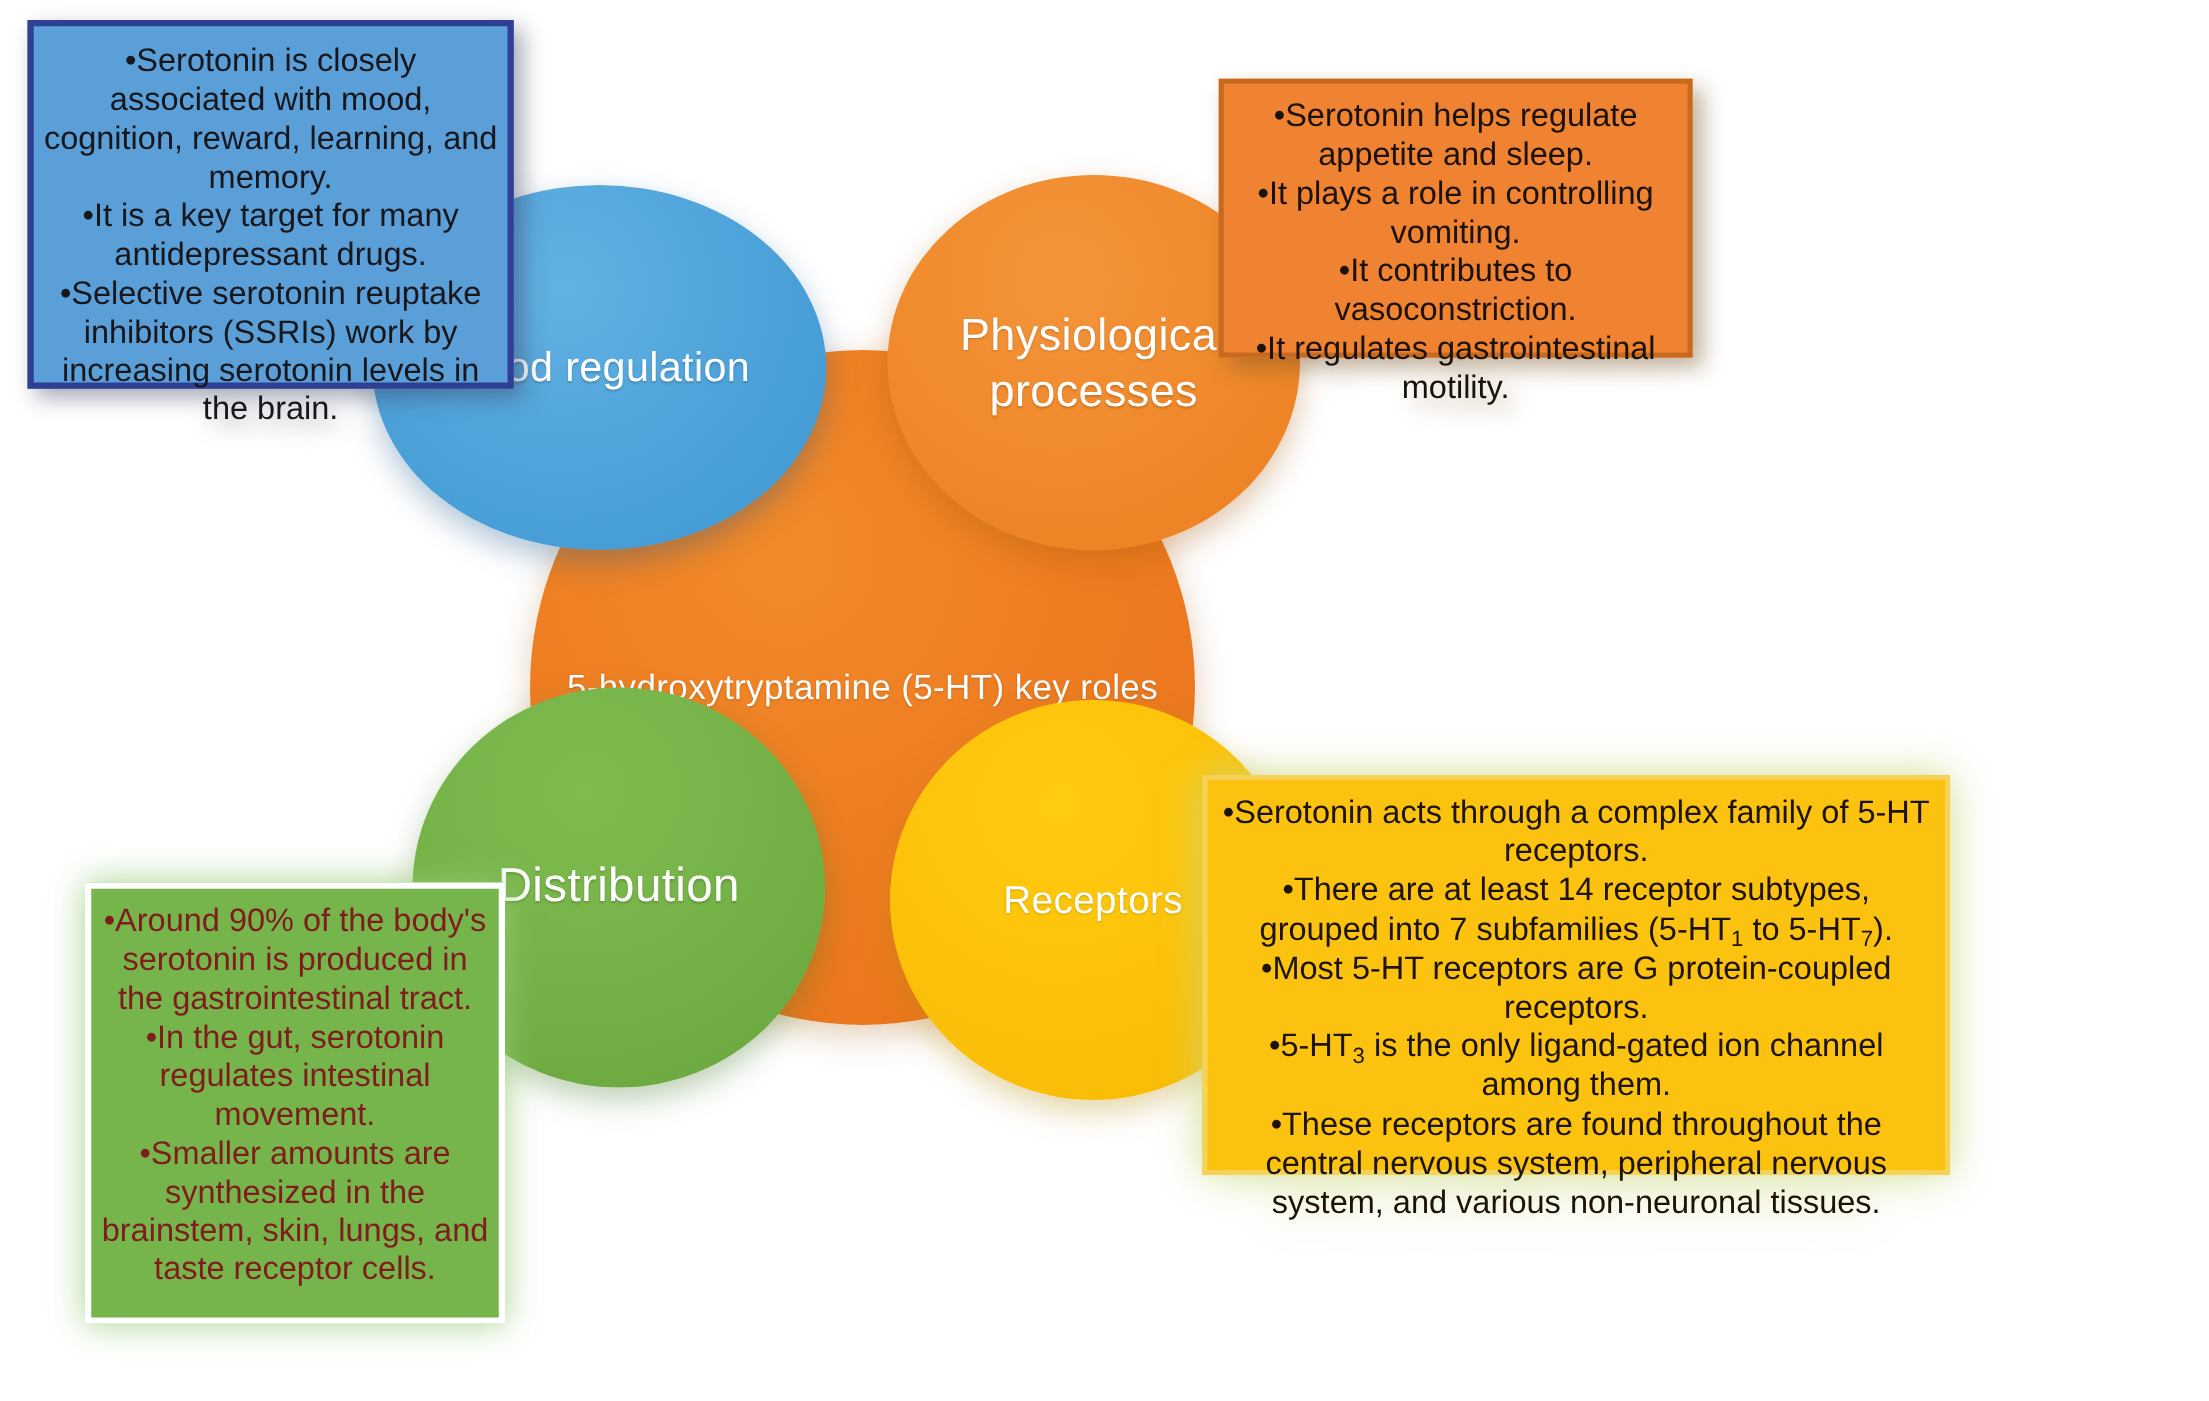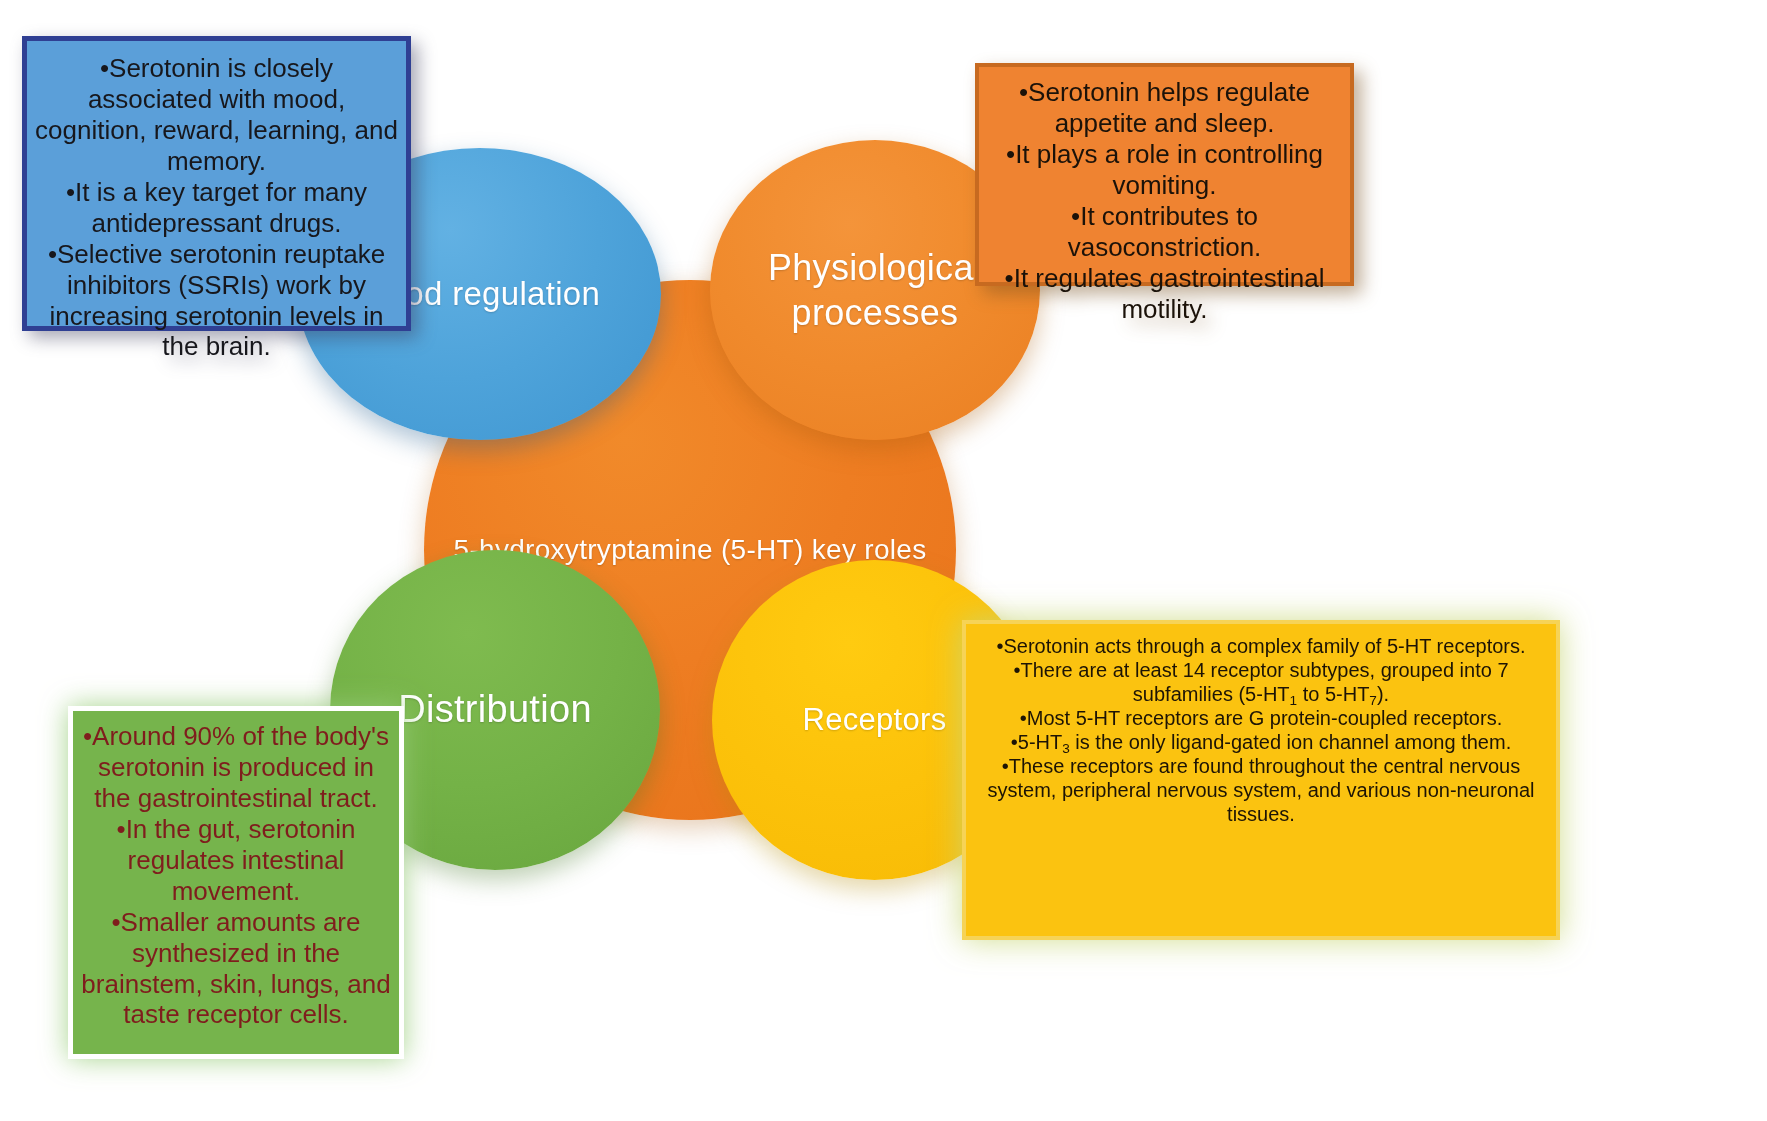--- a/index.html
+++ b/index.html
@@ -108,21 +108,20 @@
 
   .cal-blue {
     left: 22px;
     top: 16px;
     width: 389px;
     height: 295px;
     background: #5b9fd9;
     border: 5px solid #2f3f93;
     padding: 12px 8px 8px 8px;
     filter: drop-shadow(7px 7px 9px rgba(60,60,90,.45));
-    margin-top: 20px;
   }
 
   .cal-orange {
     left: 975px;
     top: 63px;
     width: 379px;
     height: 223px;
     background: #ef8331;
     border: 4px solid #c76a20;
     padding: 10px 6px 6px 6px;
@@ -147,21 +146,21 @@
     top: 620px;
     width: 598px;
     height: 320px;
     background: #fbc310;
     border: 4px solid #f6d356;
     padding: 10px 10px 6px 10px;
     filter: drop-shadow(0 0 16px rgba(200,215,120,.85));
     color: #1d1405;
   }
 
-  .cal-yellow .body { font-size: 20px; line-height: 1.2; }
+  .cal-yellow .body { font-size: 26px; line-height: 1.2; }
 
   sub { font-size: .68em; vertical-align: baseline; position: relative; bottom: -.28em; }
 </style>
 </head>
 <body>
 
 <div id="canvas">
 
   <div class="circle circle-center">
     <span class="circle-label">5-hydroxytryptamine

